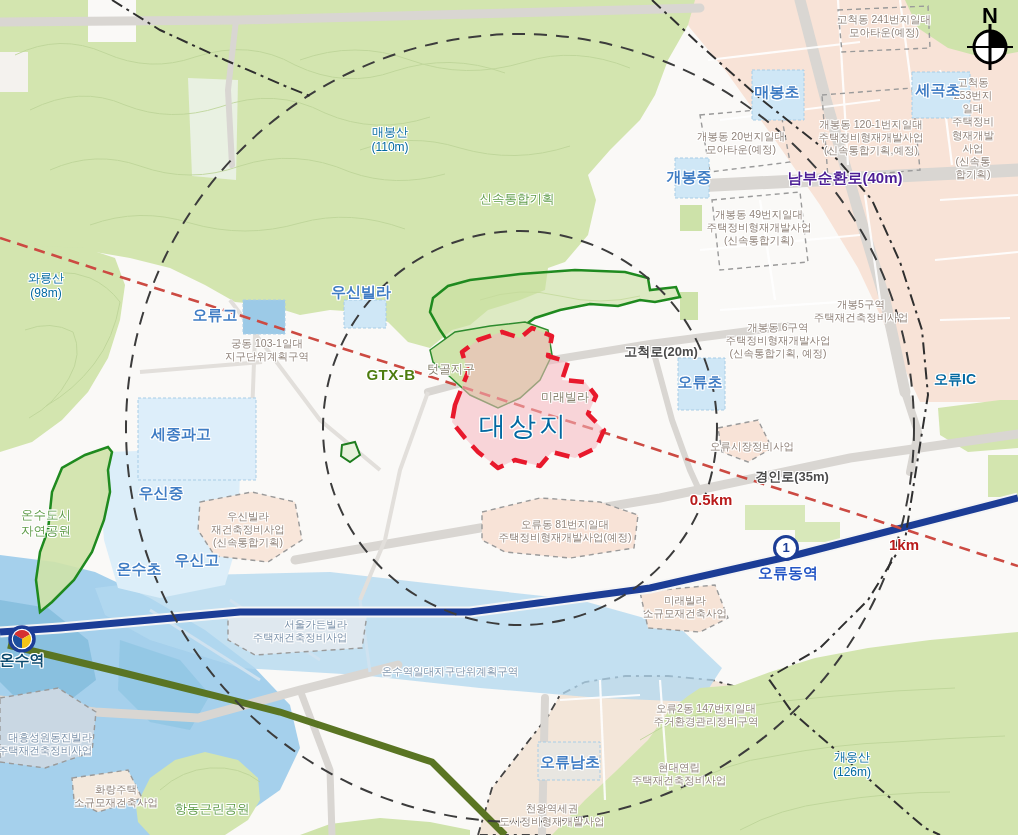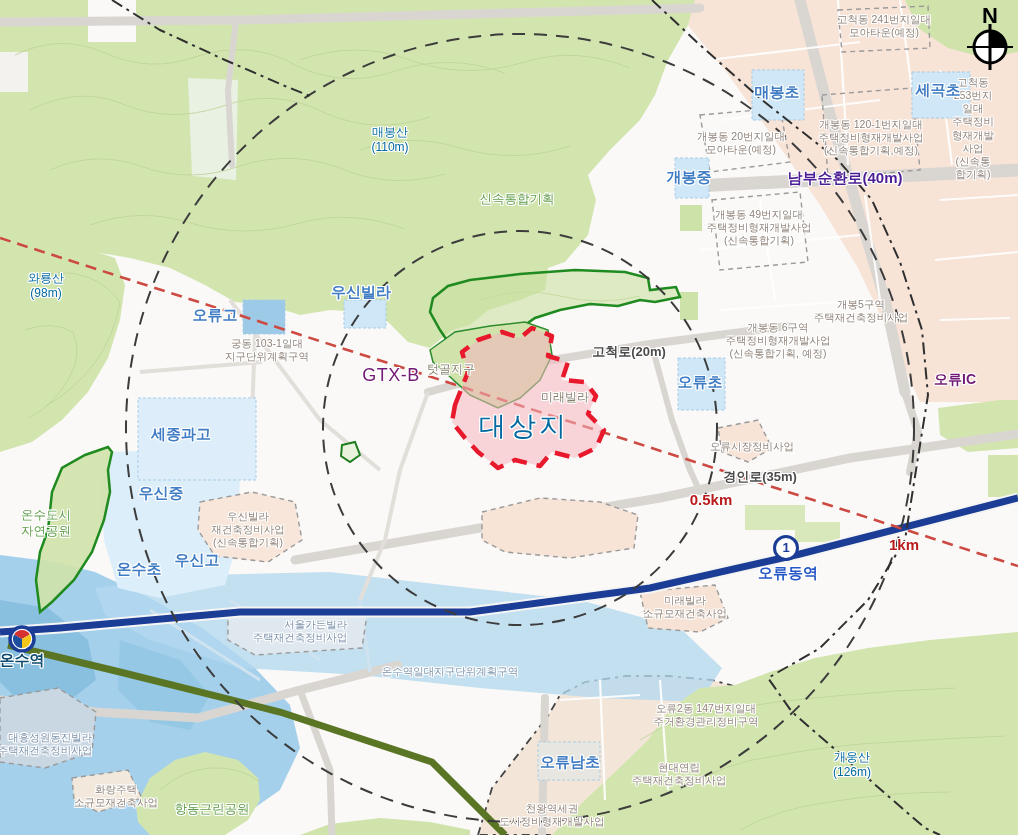--- a/index.html
+++ b/index.html
@@ -9,27 +9,27 @@
     position:absolute;transform:translate(-50%,-50%);z-index:5;
     white-space:pre-line;text-align:center;line-height:1.25;
     text-shadow:-1px -1px 0 #fff,1px -1px 0 #fff,-1px 1px 0 #fff,1px 1px 0 #fff,
                 0 -1px 0 #fff,0 1px 0 #fff,-1px 0 0 #fff,1px 0 0 #fff;
   }
   .zone{color:#90837a;font-size:10.5px;}
   .bluezone{color:#7b92aa;font-size:10.5px;text-align:right;}
   .school{color:#3f7cc4;font-size:15px;font-weight:700;}
   .park{color:#5f9c49;font-size:12.5px;}
   .mountain{color:#0369a1;font-size:12px;}
-  .road{color:#4c4c4c;font-size:13px;font-weight:700;}
+  .road{color:#4c4c4c;font-size:13px;font-weight:700;margin-left:32px;}
   .road-major{color:#4c1d95;font-size:15px;font-weight:800;}
   .station-blue{color:#2456c5;font-size:15px;font-weight:800;}
   .station-dark{color:#0c4a6e;font-size:15px;font-weight:800;}
   .km{color:#b91c1c;font-size:15px;font-weight:700;}
-  .gtx{color:#701a75;font-size:18px;font-weight:400;letter-spacing:.5px;}
-  .ic{color:#701a75;font-size:14px;font-weight:700;}
+  .gtx{color:#4d7c0f;font-size:15px;font-weight:700;letter-spacing:.5px;}
+  .ic{color:#0369a1;font-size:14px;font-weight:700;}
   .district{color:#87816e;font-size:12px;}
   .target{color:#0369a1;font-size:27px;font-weight:400;letter-spacing:3px;}
   .compass-n{color:#000;font-size:22px;font-weight:700;text-shadow:none;}
   .badge{
     position:absolute;transform:translate(-50%,-50%);z-index:6;
     width:20px;height:20px;border-radius:50%;background:#fff;border:3px solid #1c3d96;
     color:#1c3d96;font-weight:800;font-size:13px;line-height:20px;text-align:center;
   }
 </style>
 </head>
@@ -200,20 +200,22 @@
 주택정비형재개발사업
 (신속통합기획)</div>
   <div class="lbl zone" style="left:861px;top:311px">개봉5구역
 주택재건축정비사업</div>
   <div class="lbl zone" style="left:778px;top:341px">개봉동 6구역
 주택정비형재개발사업
 (신속통합기획, 예정)</div>
   <div class="lbl zone" style="left:267px;top:350px">궁동 103-1일대
 지구단위계획구역</div>
   <div class="lbl zone" style="left:752px;top:447px">오류시장정비사업</div>
+  <div class="lbl zone" style="left:565px;top:531px">오류동 81번지일대
+주택정비형재개발사업(예정)</div>
   <div class="lbl zone" style="left:248px;top:530px">우신빌라
 재건축정비사업
 (신속통합기획)</div>
   <div class="lbl bluezone" style="left:300px;top:631px">서울가든빌라
 주택재건축정비사업</div>
   <div class="lbl bluezone" style="left:450px;top:672px">온수역일대지구단위계획구역</div>
   <div class="lbl zone" style="left:685px;top:607px">미래빌라
 소규모재건축사업</div>
   <div class="lbl bluezone" style="left:45px;top:744px">대흥성원동진빌라
 주택재건축정비사업</div>

